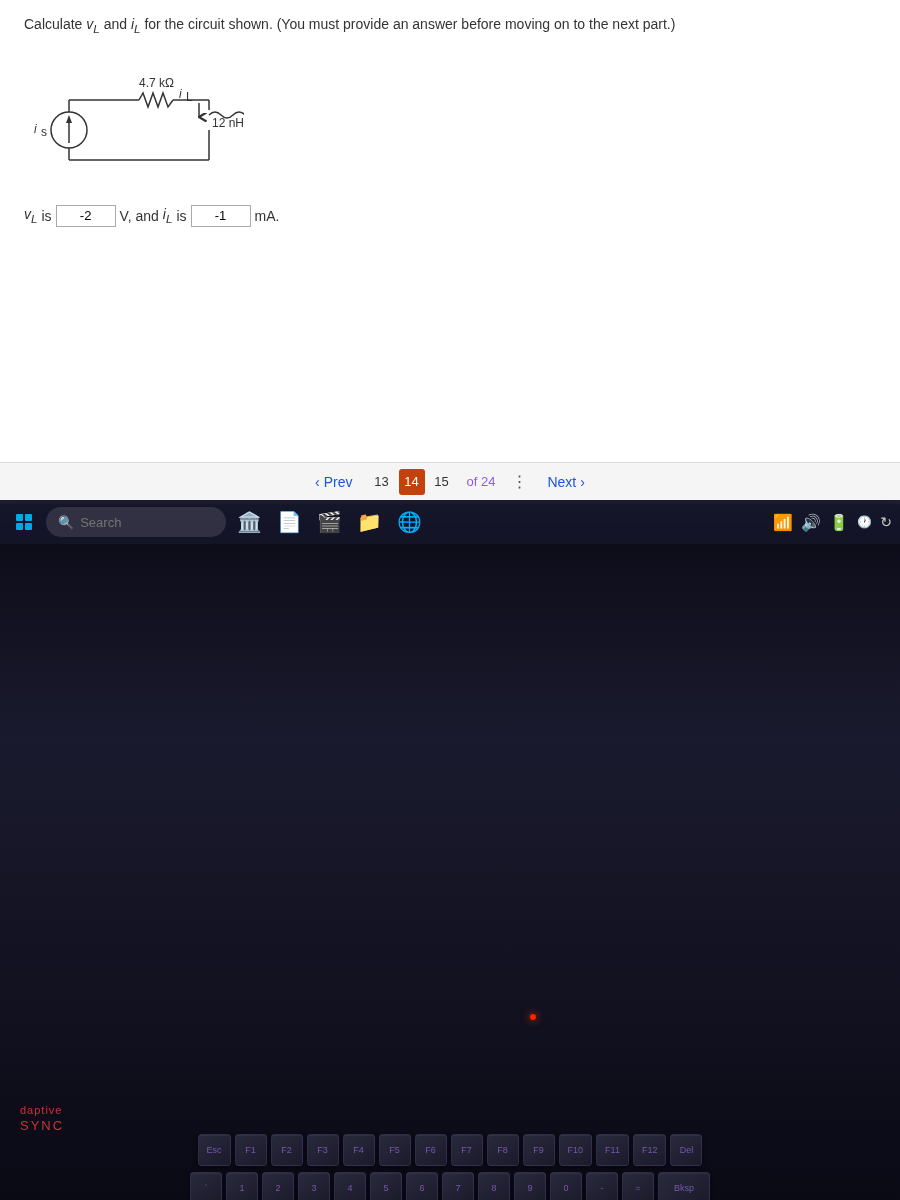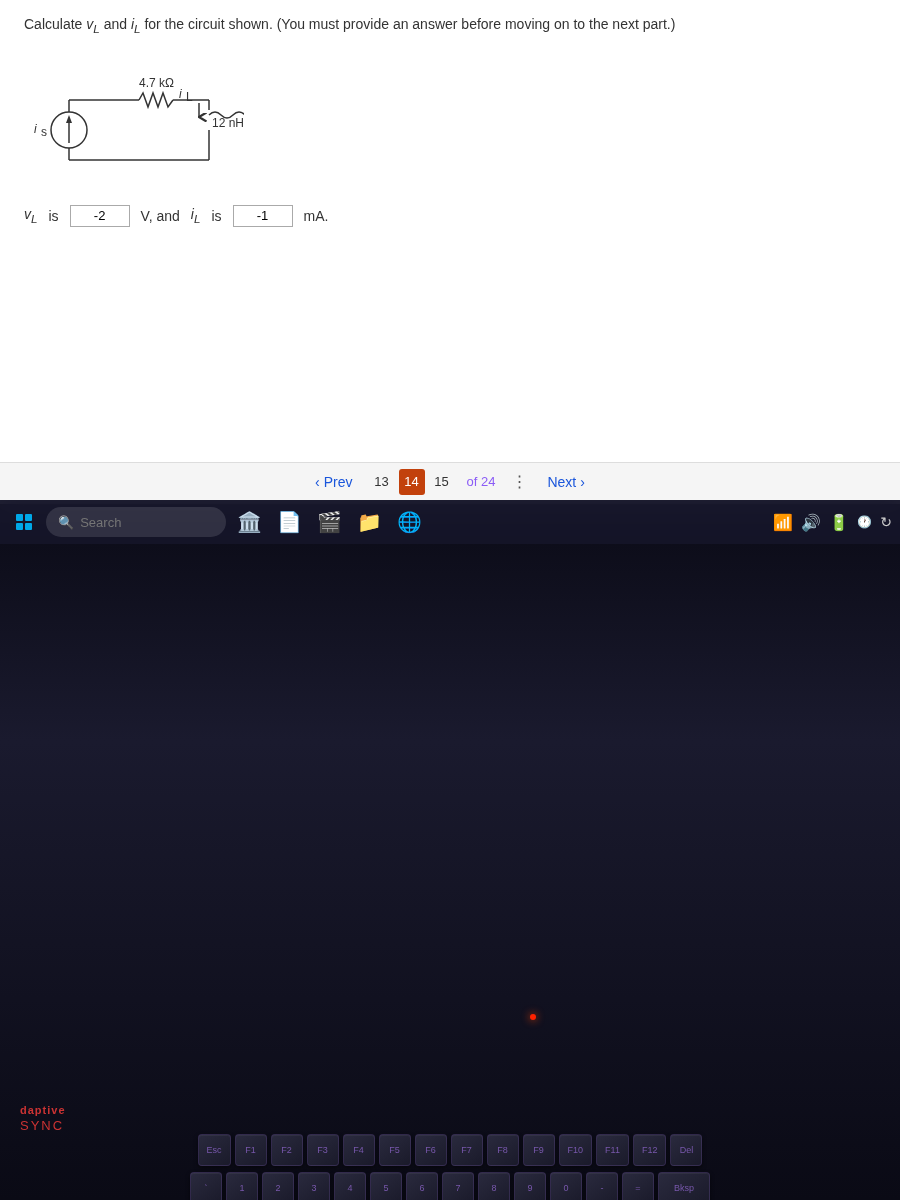--- a/index.html
+++ b/index.html
@@ -54,21 +54,21 @@
       margin-bottom: 20px;
     }
 
     
     .answer-line {
       font-size: 14px;
       color: #333;
       margin-top: 10px;
       display: flex;
       align-items: center;
-      gap: 11px;
+      gap: 4px;
     }
 
     .answer-input {
       width: 60px;
       height: 22px;
       border: 1px solid #aaa;
       background: #fff;
       font-size: 13px;
       text-align: center;
       padding: 0 4px;
@@ -242,21 +242,21 @@
       flex-direction: column;
       align-items: center;
       padding-top: 30px;
     }
 
     .keyboard-brand {
       position: absolute;
       top: 560px;
       left: 20px;
       font-size: 11px;
-      font-weight: bold;
+      font-weight: normal;
       color: #cc3333;
       letter-spacing: 1px;
     }
 
     .keyboard-brand-sub {
       position: absolute;
       top: 574px;
       left: 20px;
       font-size: 13px;
       font-weight: normal;

